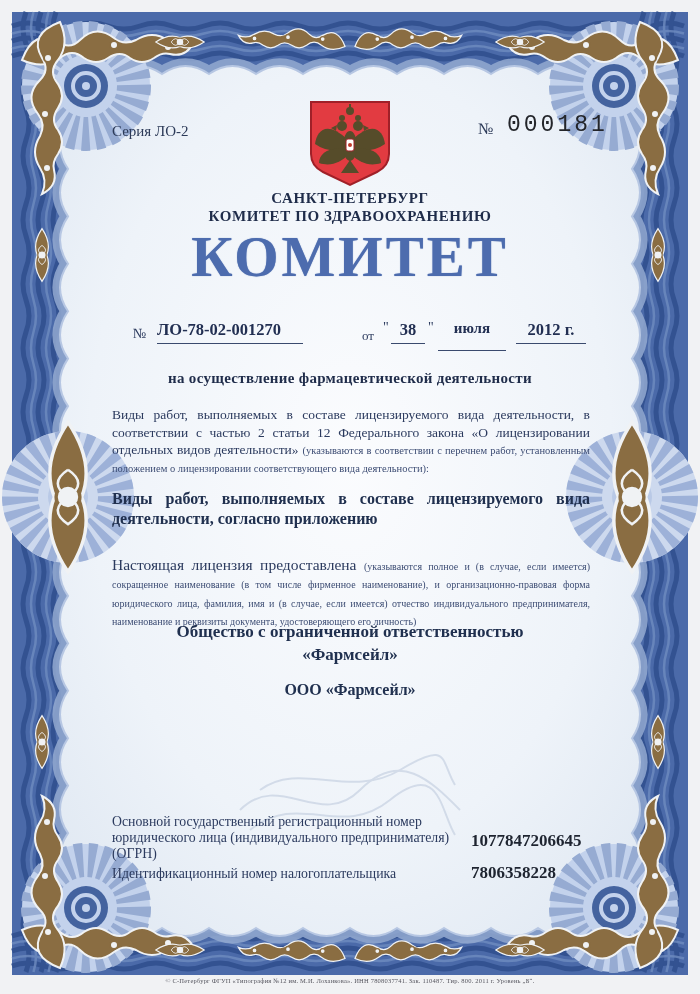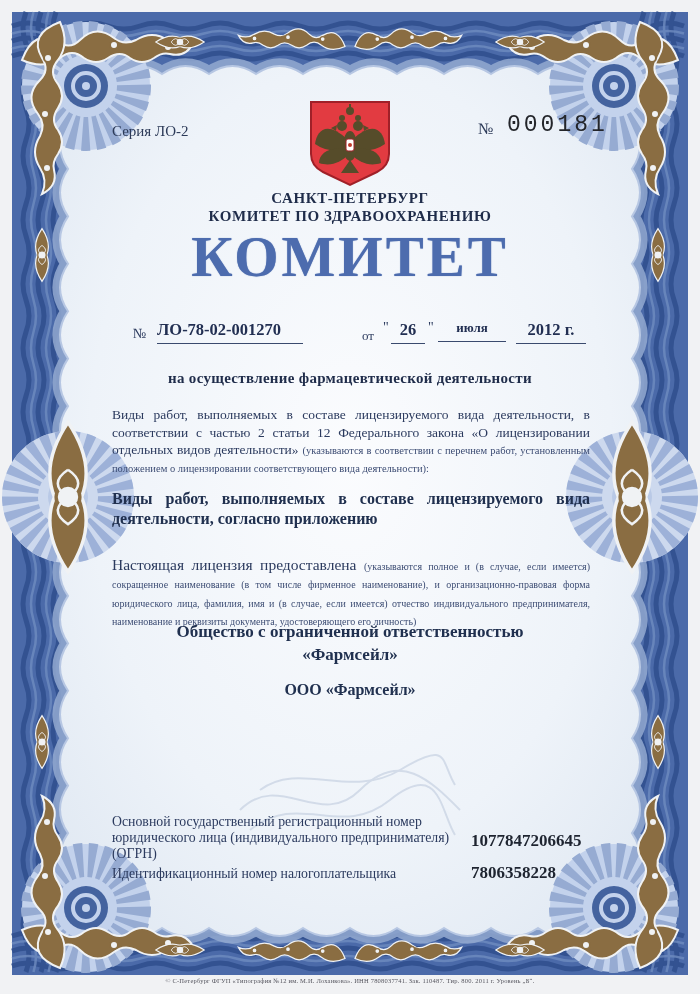--- a/index.html
+++ b/index.html
@@ -24,22 +24,22 @@
   .numrow span{position:absolute; white-space:nowrap;}
   .nr-sign{left:133px; top:326px; font-size:14px;}
   .nr-val{left:157px; top:320px; font-weight:bold; font-size:16.5px; width:146px;
     border-bottom:1.5px solid #3a4a6e; padding-bottom:3px; color:#253push04;}
   .nr-val,.d-day,.d-month,.d-year{color:#222f52;}
   .d-ot{left:362px; top:328px; font-size:13px;}
   .d-q1{left:383px; top:320px; font-size:14px;}
   .d-day{left:391px; top:320px; font-weight:bold; font-size:16.5px; width:34px; text-align:center;
     border-bottom:1.5px solid #3a4a6e; padding-bottom:3px;}
   .d-q2{left:428px; top:320px; font-size:14px;}
-  .d-month{left:438px; top:320px; font-weight:bold; font-size:13px; width:68px; text-align:center;
-    border-bottom:1.5px solid #3a4a6e; padding-bottom:5px;}
+  .d-month{left:438px; top:320px; font-weight:bold; font-size:15px; width:68px; text-align:center;
+    border-bottom:1.5px solid #3a4a6e; padding-bottom:13px;}
   .d-year{left:516px; top:320px; font-weight:bold; font-size:16.5px; width:70px; text-align:center;
     border-bottom:1.5px solid #3a4a6e; padding-bottom:3px;}
   .purpose{top:370px; font-weight:bold; font-size:15px; color:#1f2c4a; letter-spacing:.3px;}
   .para{left:112px; width:478px; text-align:justify; line-height:1.3;}
   .works-intro{top:406px; font-size:13.5px;}
   .small-note{font-size:10.5px; color:#3d4d74;}
   .works-state{top:489px; font-weight:bold; font-size:16px; line-height:1.25; color:#20304f;}
   .grant{top:556px; font-size:15.5px; line-height:1.18;}
   .grant .small-note{font-size:10px;}
   .company1{top:621px; font-weight:bold; font-size:17px; line-height:1.35; color:#20304f;}
@@ -192,21 +192,21 @@
 
   <div class="txt center city">САНКТ-ПЕТЕРБУРГ</div>
   <div class="txt center committee">КОМИТЕТ ПО ЗДРАВООХРАНЕНИЮ</div>
   <div class="txt center lic-title">КОМИТЕТ</div>
 
   <div class="numrow">
     <span class="txt nr-sign">№</span>
     <span class="txt nr-val">ЛО-78-02-001270</span>
     <span class="txt d-ot">от</span>
     <span class="txt d-q1">"</span>
-    <span class="txt d-day">26</span>
+    <span class="txt d-day">38</span>
     <span class="txt d-q2">"</span>
     <span class="txt d-month">июля</span>
     <span class="txt d-year">2012 г.</span>
   </div>
 
   <div class="txt center purpose">на осуществление фармацевтической деятельности</div>
 
   <div class="txt para works-intro">
     <span>Виды работ, выполняемых в составе лицензируемого вида деятельности, в соответствии с частью 2 статьи  12 Федерального закона «О лицензировании отдельных видов деятельности» </span><span class="small-note">(указываются в соответствии с перечнем работ, установленным положением о лицензировании соответствующего вида деятельности):</span>
   </div>

